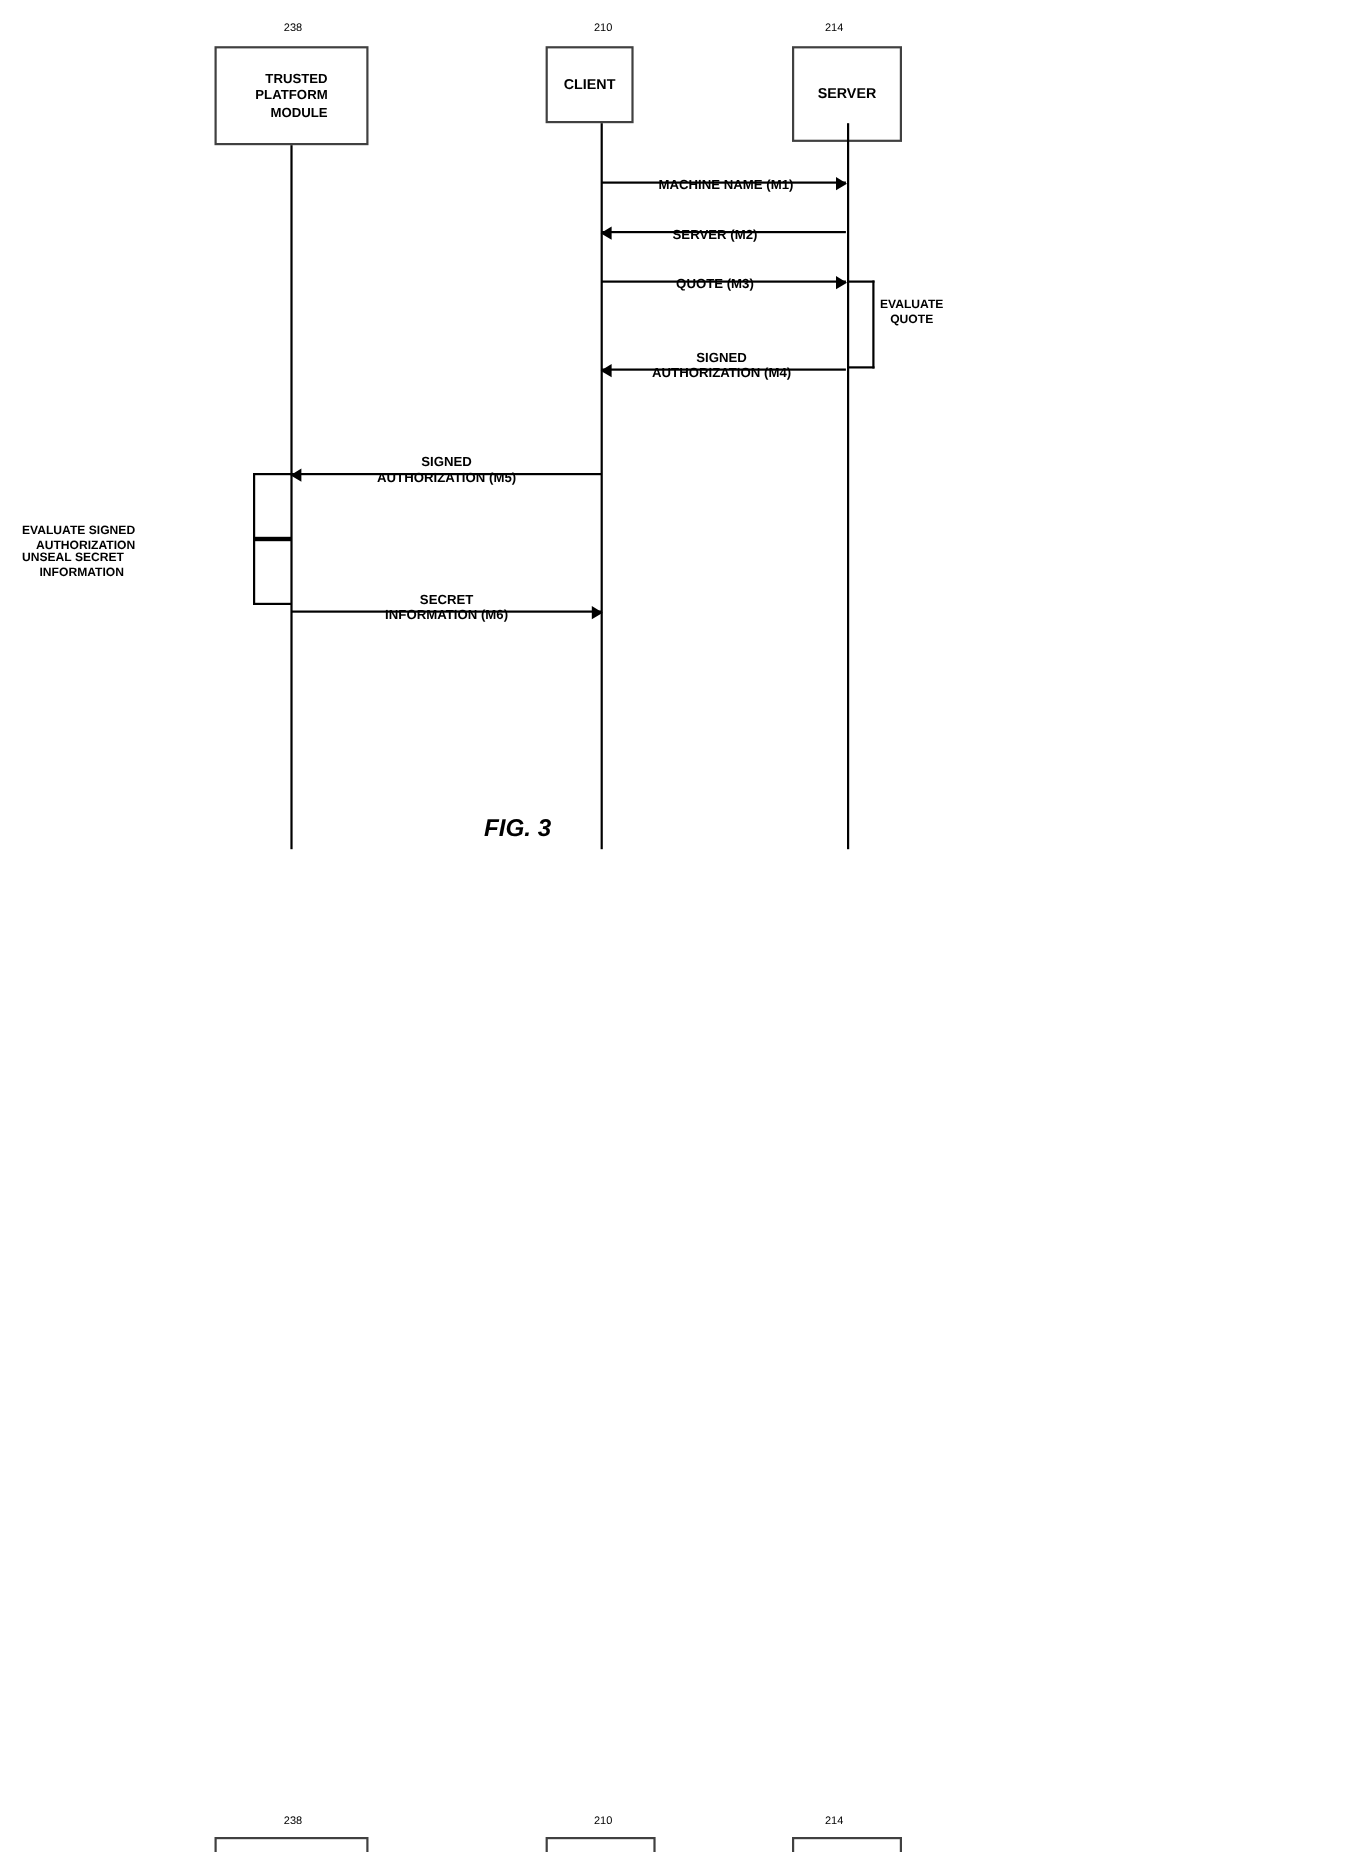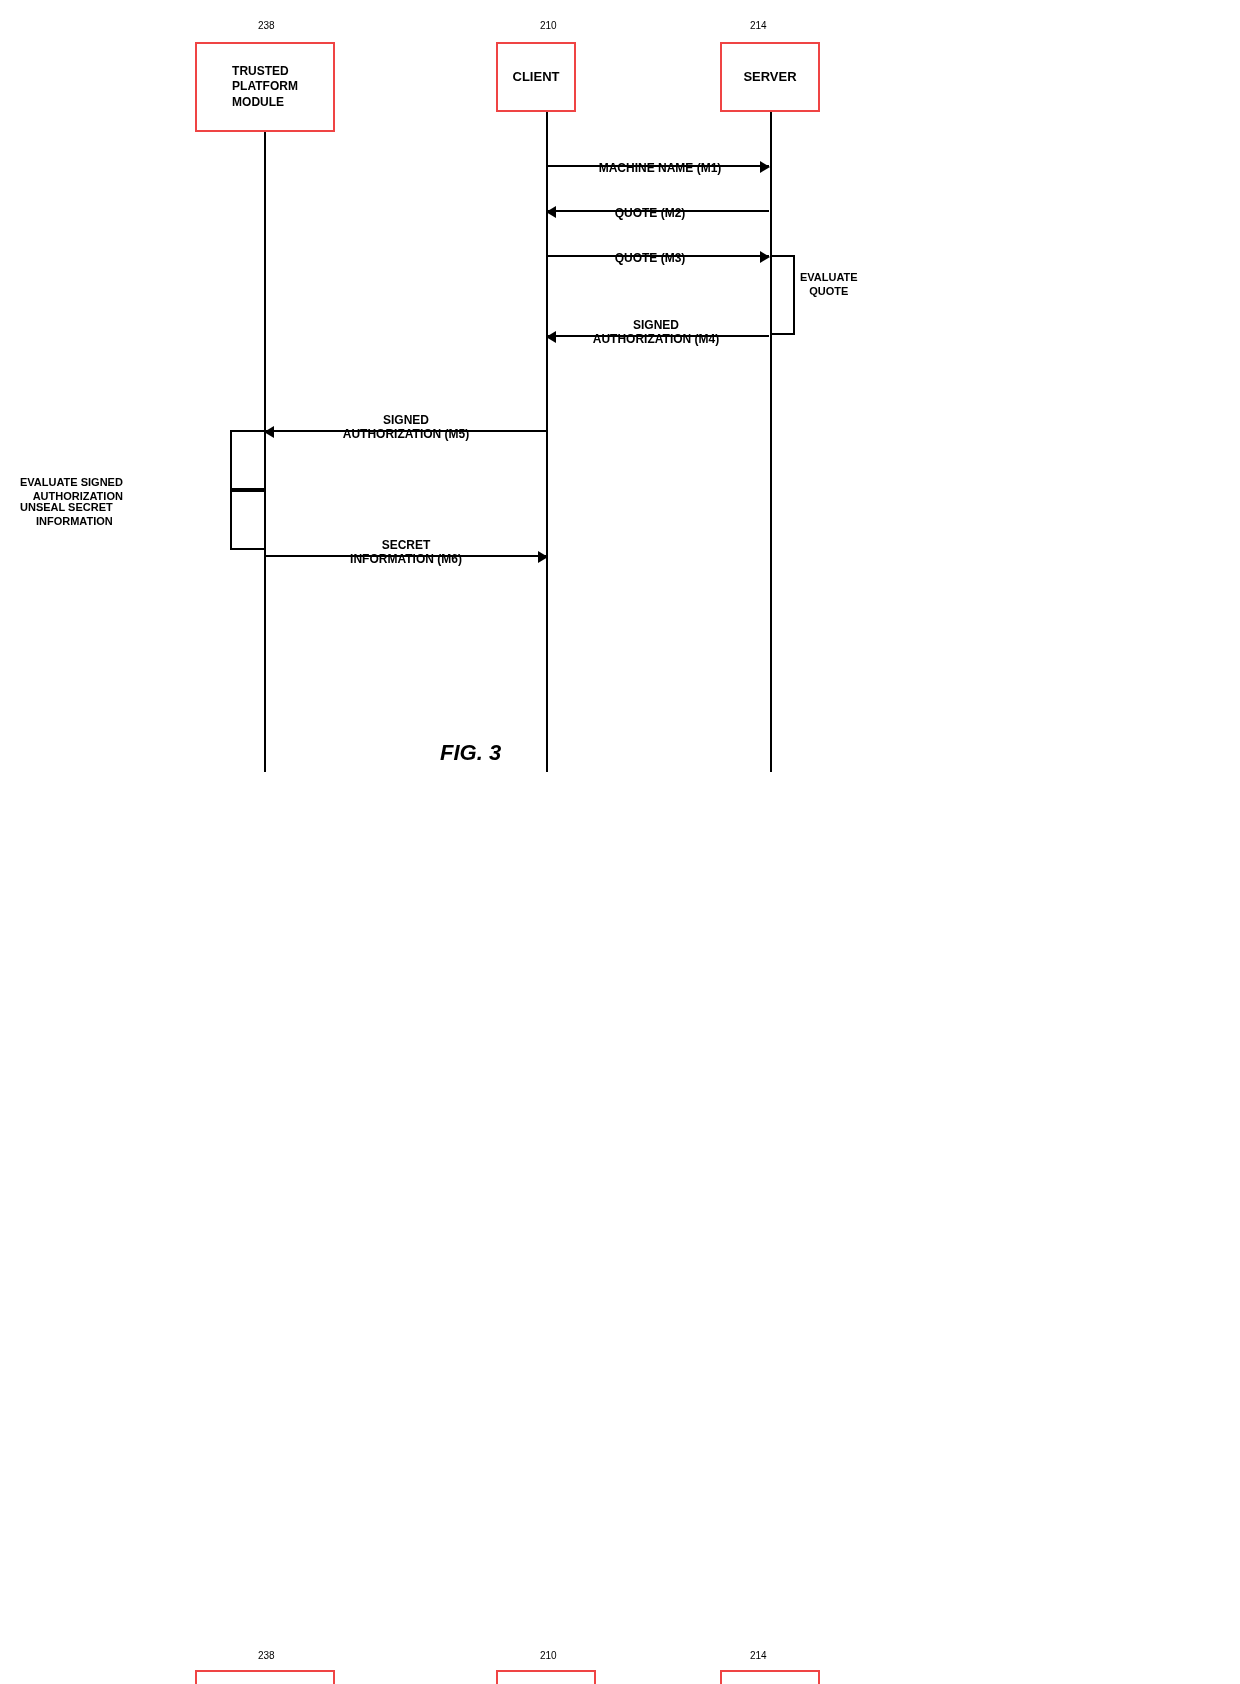--- a/index.html
+++ b/index.html
@@ -16,23 +16,23 @@
       width: 1240px;
       height: 810px;
     }
     .fig4-area {
       position: relative;
       width: 1240px;
       height: 874px;
     }
     .box {
       position: absolute;
-      border: 2px solid #ef4444;
+      border: 2px solid #404040;
       background: #fff;
-      text-align: left;
+      text-align: right;
       display: flex;
       align-items: center;
       justify-content: center;
       font-size: 13px;
       font-weight: bold;
       line-height: 1.3;
     }
     .label-num {
       position: absolute;
       font-size: 10px;
@@ -107,33 +107,33 @@
   <div class="label-num" style="left:750px;top:20px;">214</div>
 
   <div class="box" style="left:195px;top:42px;width:140px;height:90px;font-size:12px;">
     TRUSTED<br>PLATFORM<br>MODULE
   </div>
 
   <div class="box" style="left:496px;top:42px;width:80px;height:70px;">
     CLIENT
   </div>
 
-  <div class="box" style="left:720px;top:42px;width:100px;height:70px;">
+  <div class="box" style="left:720px;top:42px;width:100px;height:87px;">
     SERVER
   </div>
 
   <div class="lifeline" style="left:264px;top:132px;height:640px;"></div>
   <div class="lifeline" style="left:546px;top:112px;height:660px;"></div>
   <div class="lifeline" style="left:770px;top:112px;height:660px;"></div>
 
   <div class="arrow-line arrow-head-right" style="left:547px;top:165px;width:222px;"></div>
   <div class="arrow-label" style="left:560px;top:148px;width:200px;">MACHINE NAME (M1)</div>
 
   <div class="arrow-line arrow-head-left" style="left:547px;top:210px;width:222px;"></div>
-  <div class="arrow-label" style="left:590px;top:193px;width:120px;">QUOTE (M2)</div>
+  <div class="arrow-label" style="left:590px;top:193px;width:120px;">SERVER (M2)</div>
 
   <div class="arrow-line arrow-head-right" style="left:547px;top:255px;width:222px;"></div>
   <div class="arrow-label" style="left:590px;top:238px;width:120px;">QUOTE (M3)</div>
 
   <div class="side-bracket" style="left:770px;top:255px;width:25px;height:80px;"></div>
   <div class="side-label" style="left:800px;top:270px;">EVALUATE<br>QUOTE</div>
 
   <div class="arrow-line arrow-head-left" style="left:547px;top:335px;width:222px;"></div>
   <div class="arrow-label" style="left:556px;top:305px;width:200px;text-align:center;">SIGNED<br>AUTHORIZATION (M4)</div>
 

